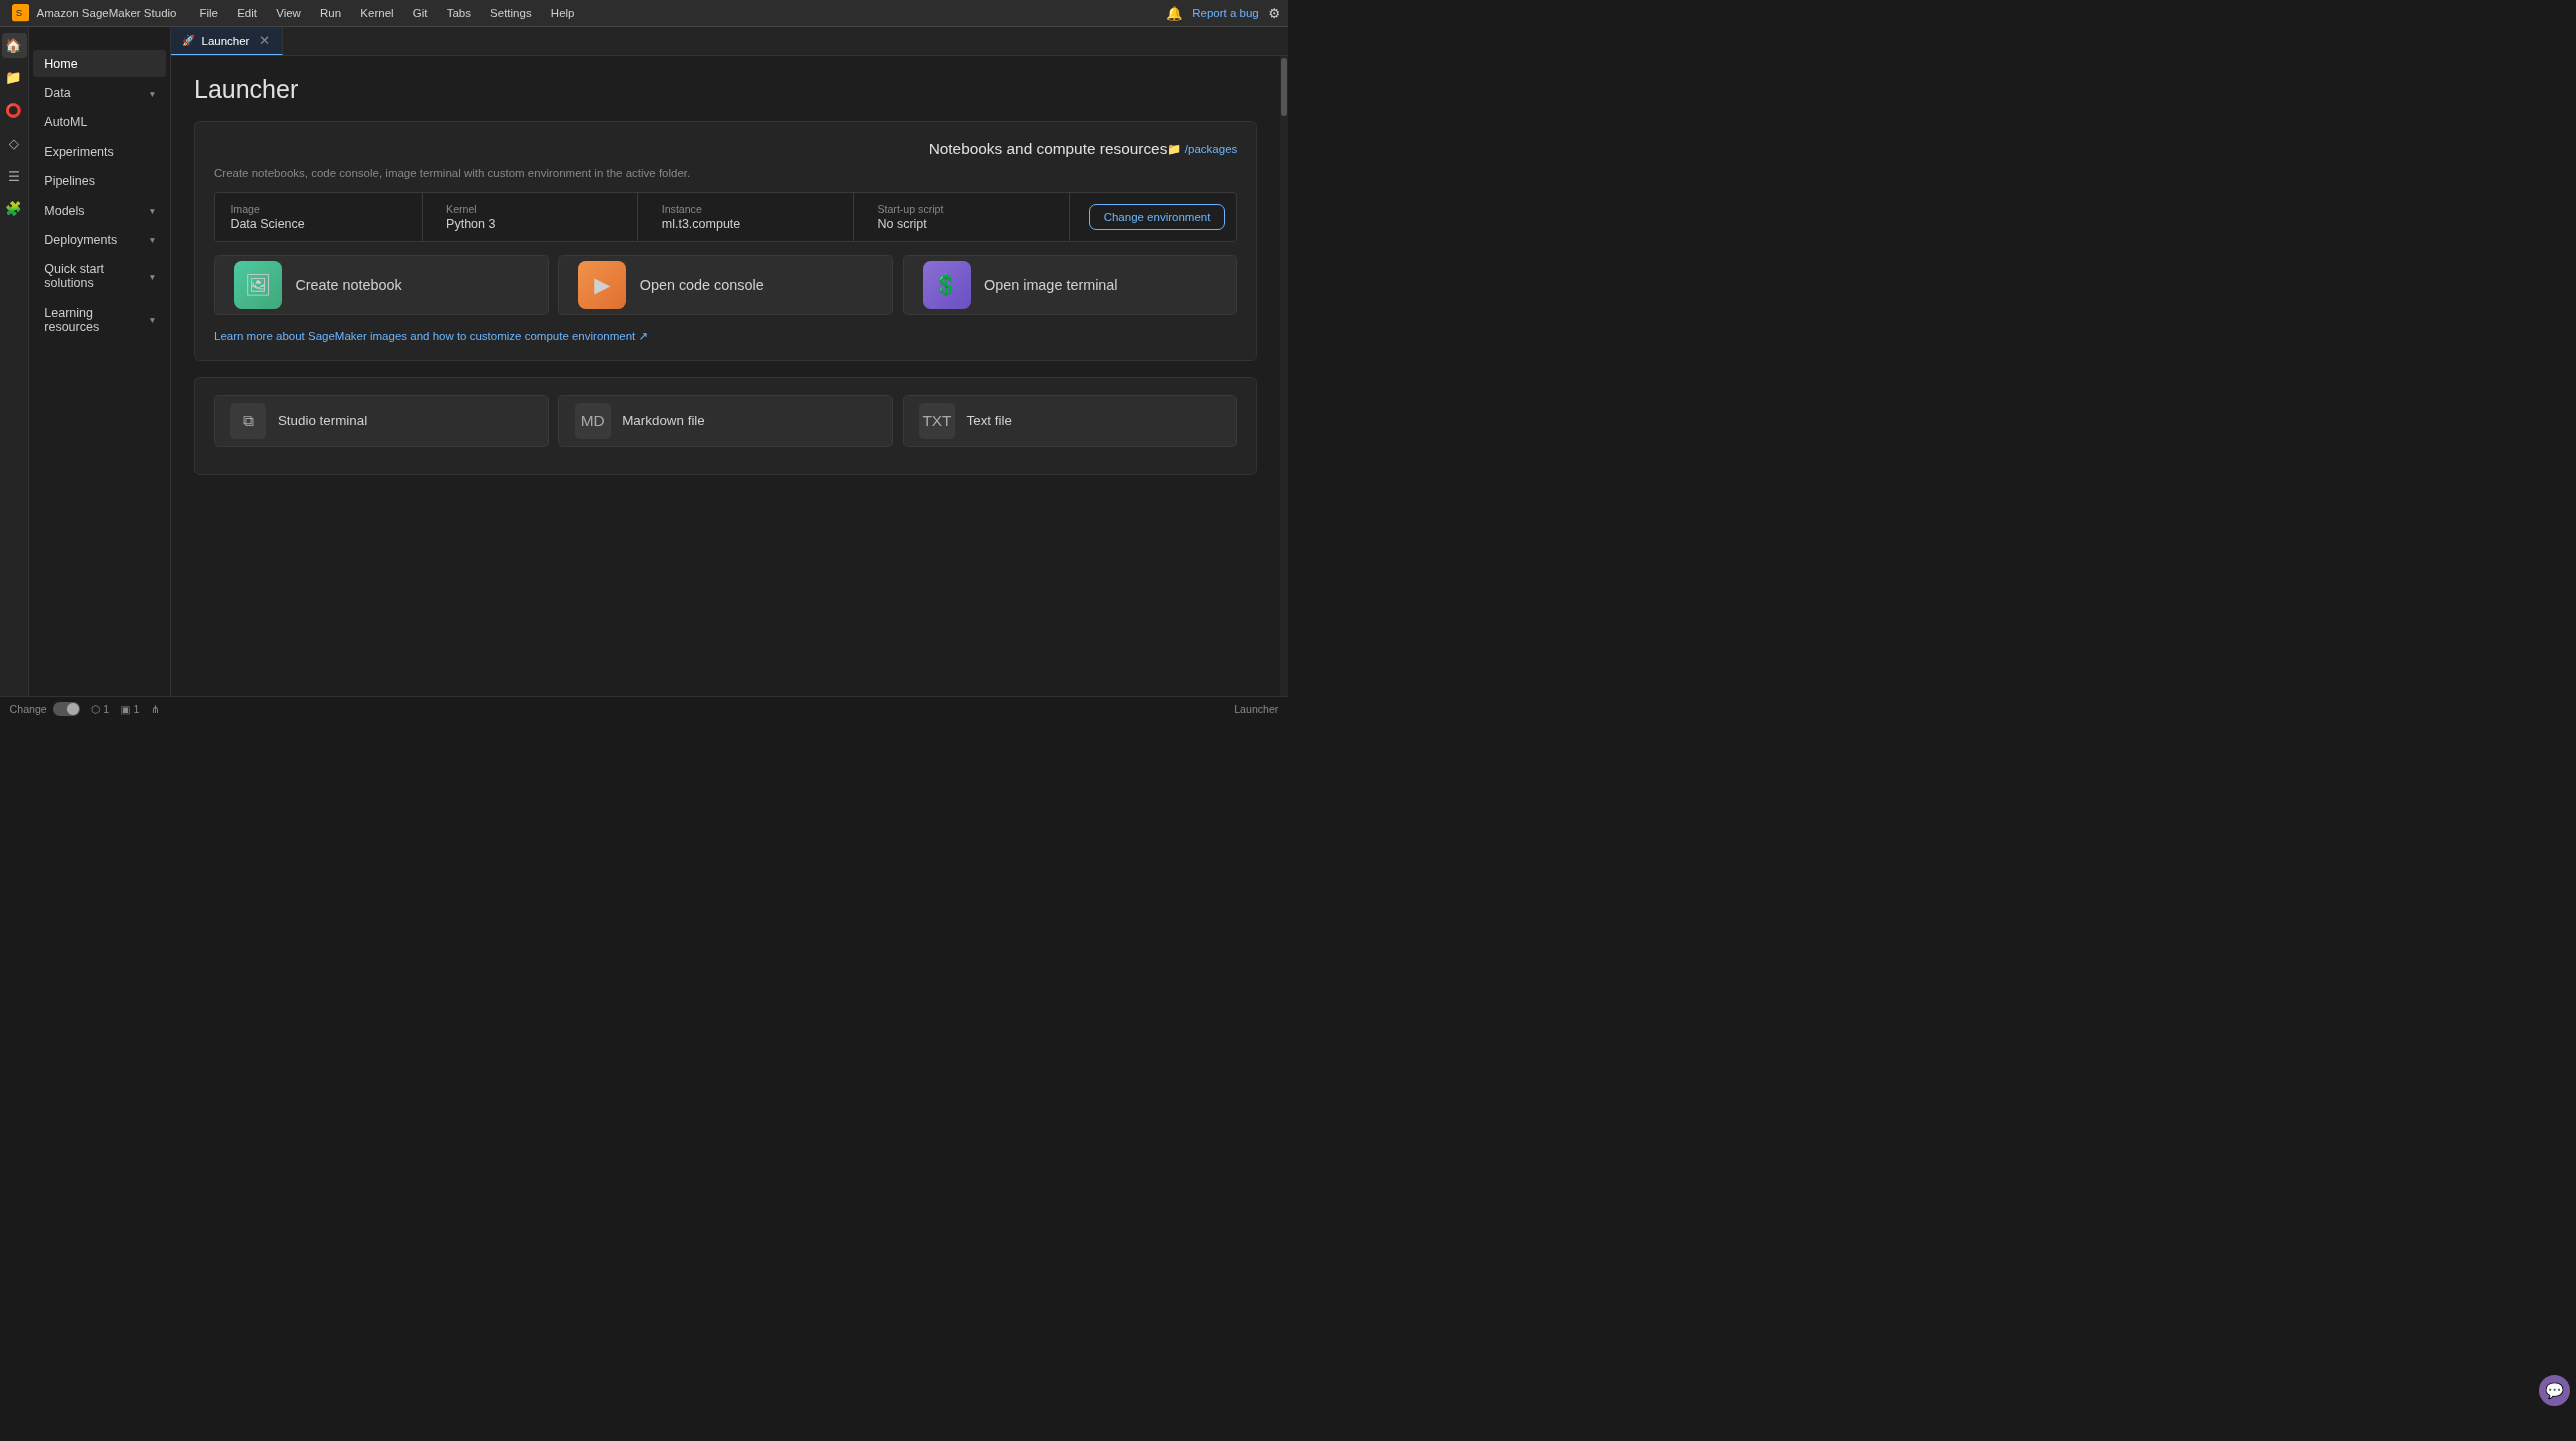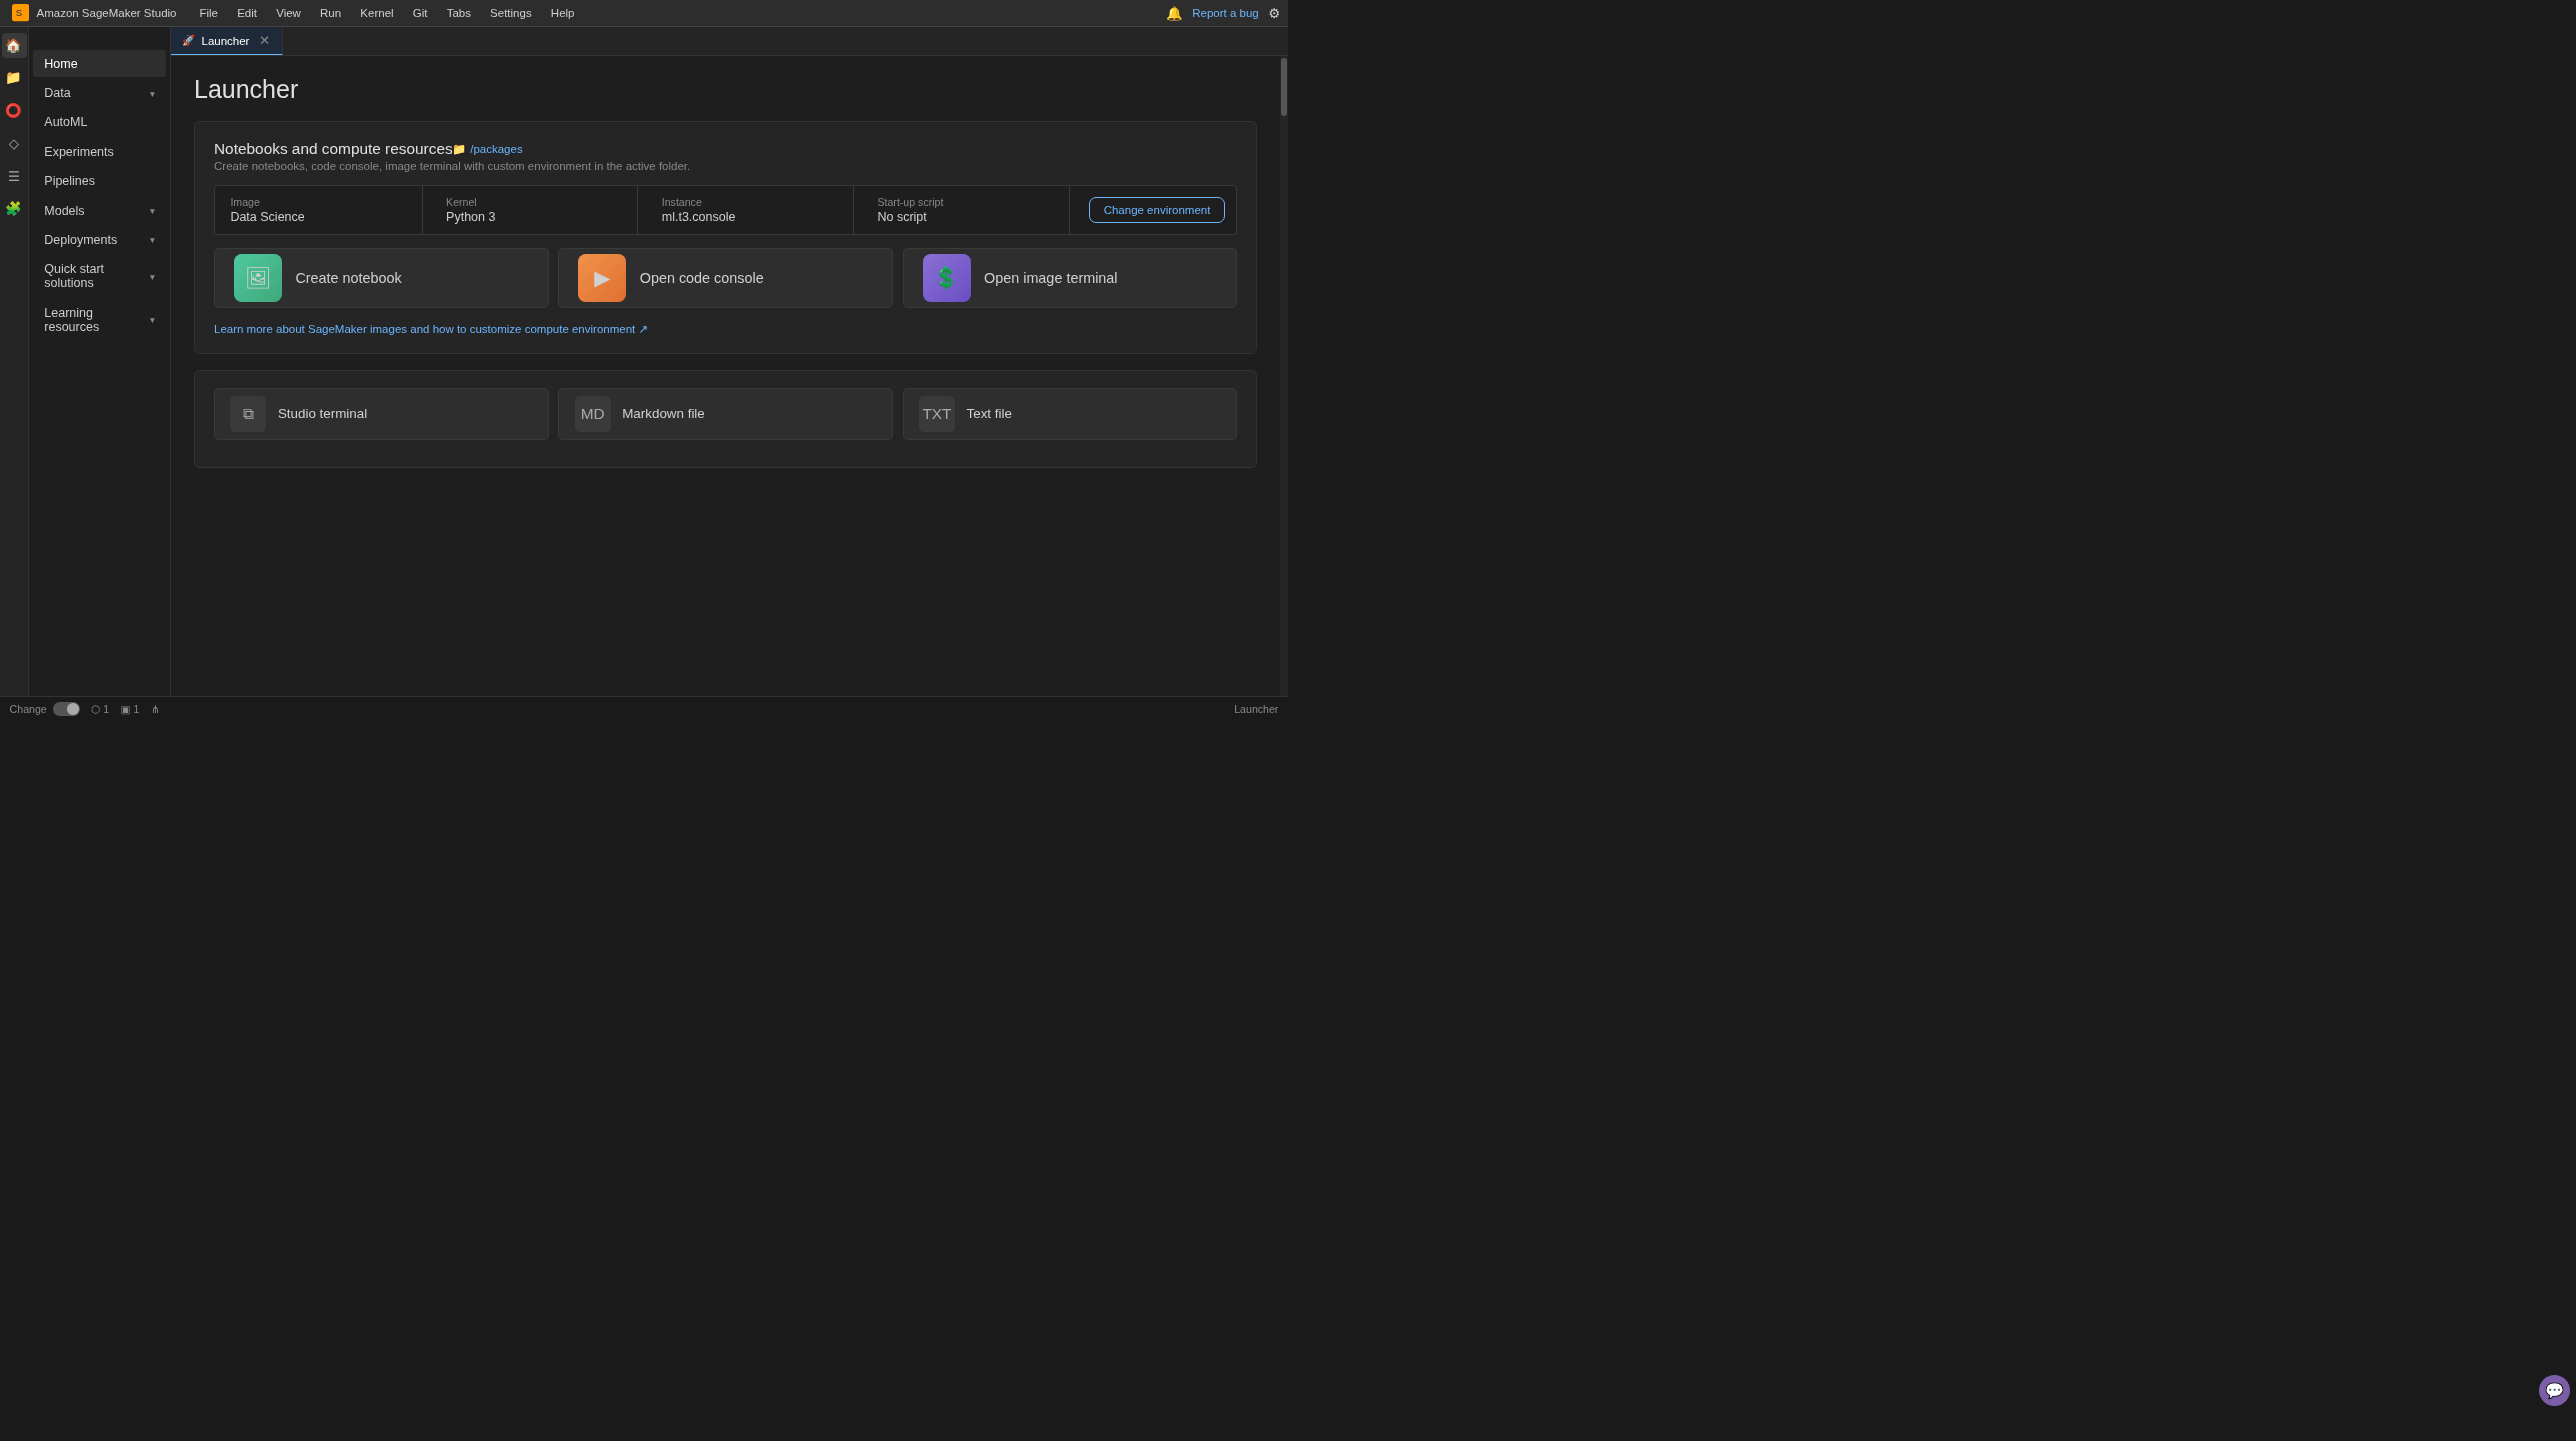--- a/index.html
+++ b/index.html
@@ -159,22 +159,22 @@
     .section-card {
       background: #252525;
       border: 1px solid #333;
       border-radius: 5.8px;
       padding: 17.3px 19px;
       margin-bottom: 15.4px;
     }
     .section-header {
       display: flex;
       align-items: center;
-      justify-content: flex-start;
-      margin-bottom: 2px;
+      justify-content: flex-end;
+      margin-bottom: 9px;
     }
     .section-title {
       font-size: 15.4px;
       color: #e0e0e0;
       font-weight: 500;
     }
     .section-subtitle {
       font-size: 11.5px;
       color: #888;
       margin-bottom: 13.4px;
@@ -502,21 +502,21 @@
               <div class="env-item">
                 <div class="env-label">Image</div>
                 <div class="env-value">Data Science</div>
               </div>
               <div class="env-item">
                 <div class="env-label">Kernel</div>
                 <div class="env-value">Python 3</div>
               </div>
               <div class="env-item">
                 <div class="env-label">Instance</div>
-                <div class="env-value">ml.t3.console</div>
+                <div class="env-value">ml.t3.compute</div>
               </div>
               <div class="env-item">
                 <div class="env-label">Start-up script</div>
                 <div class="env-value">No script</div>
               </div>
               <button class="change-env-btn">Change environment</button>
             </div>
 
             
             <div class="action-tiles">

